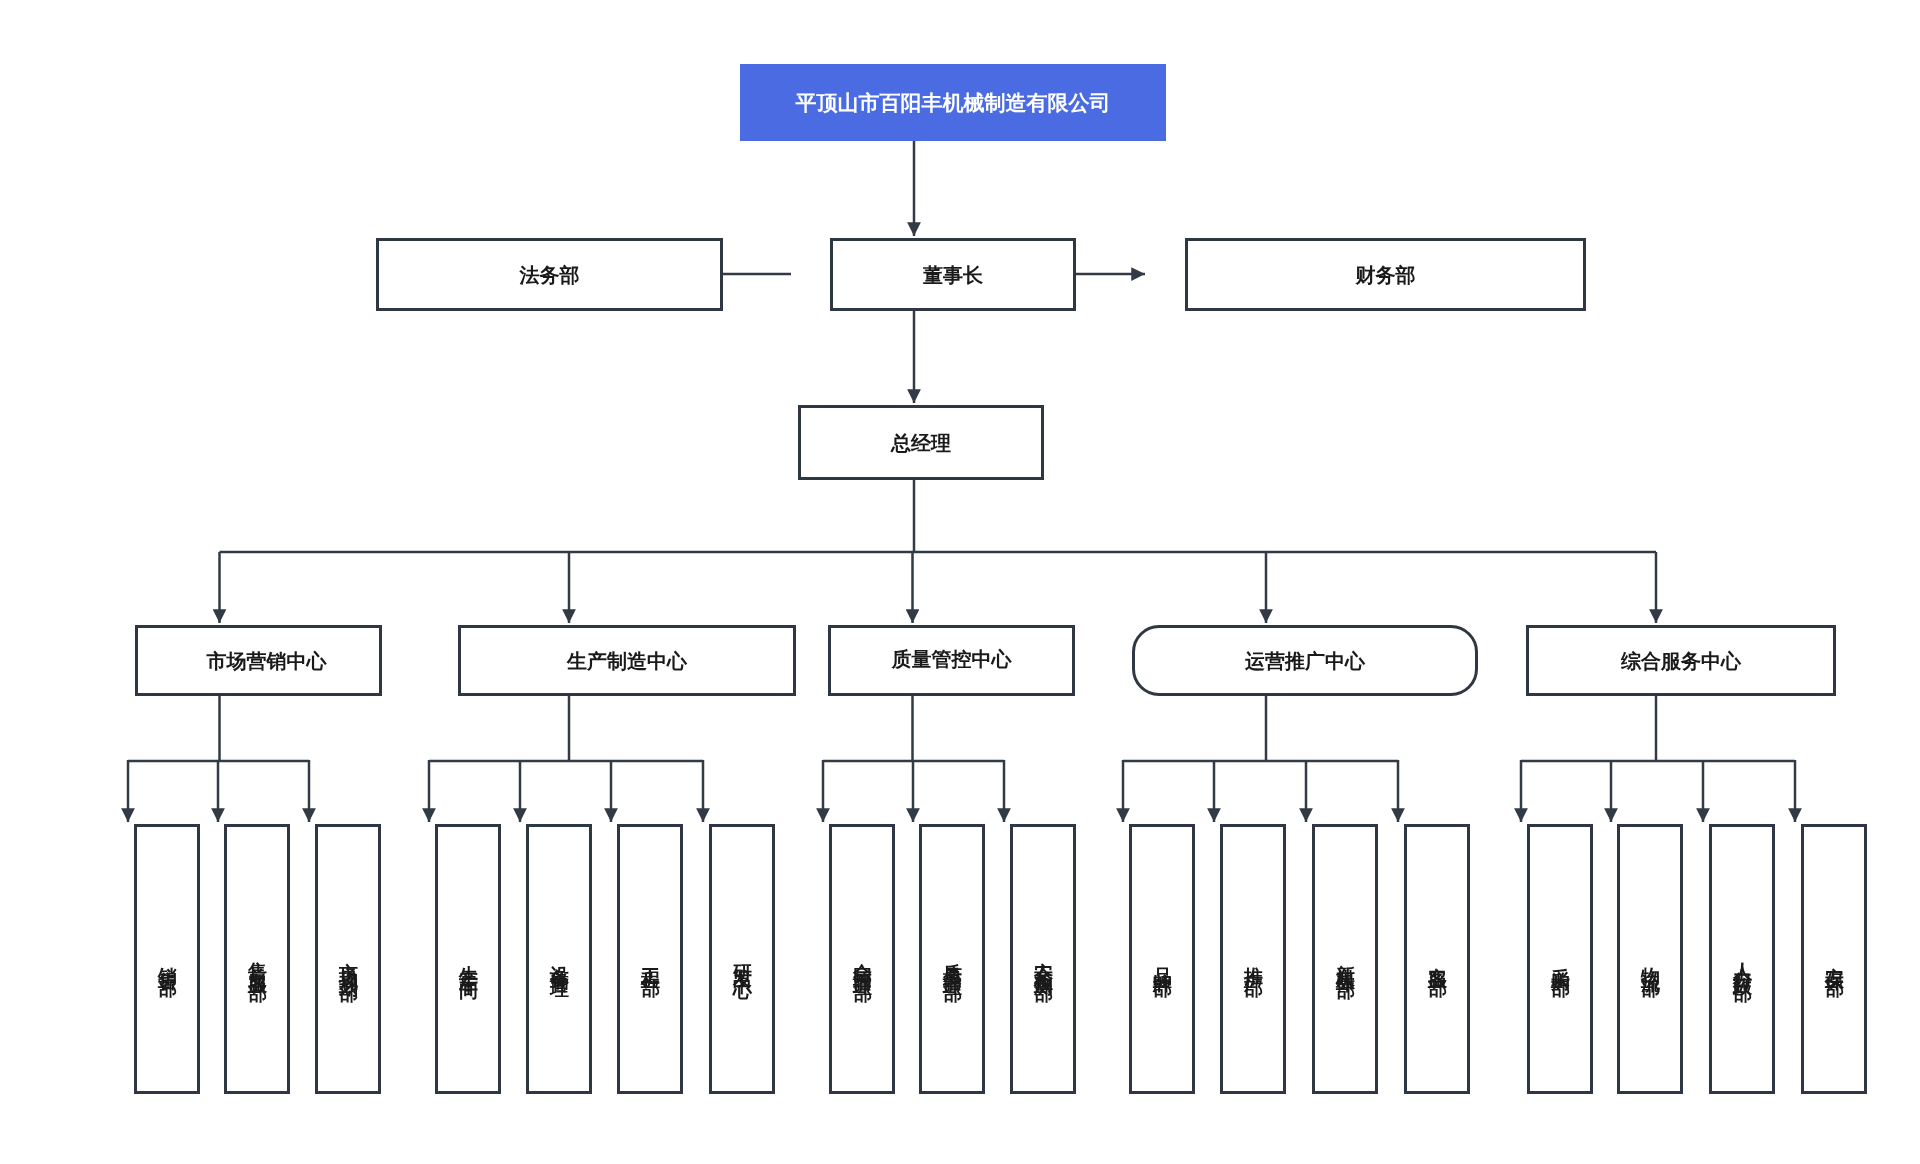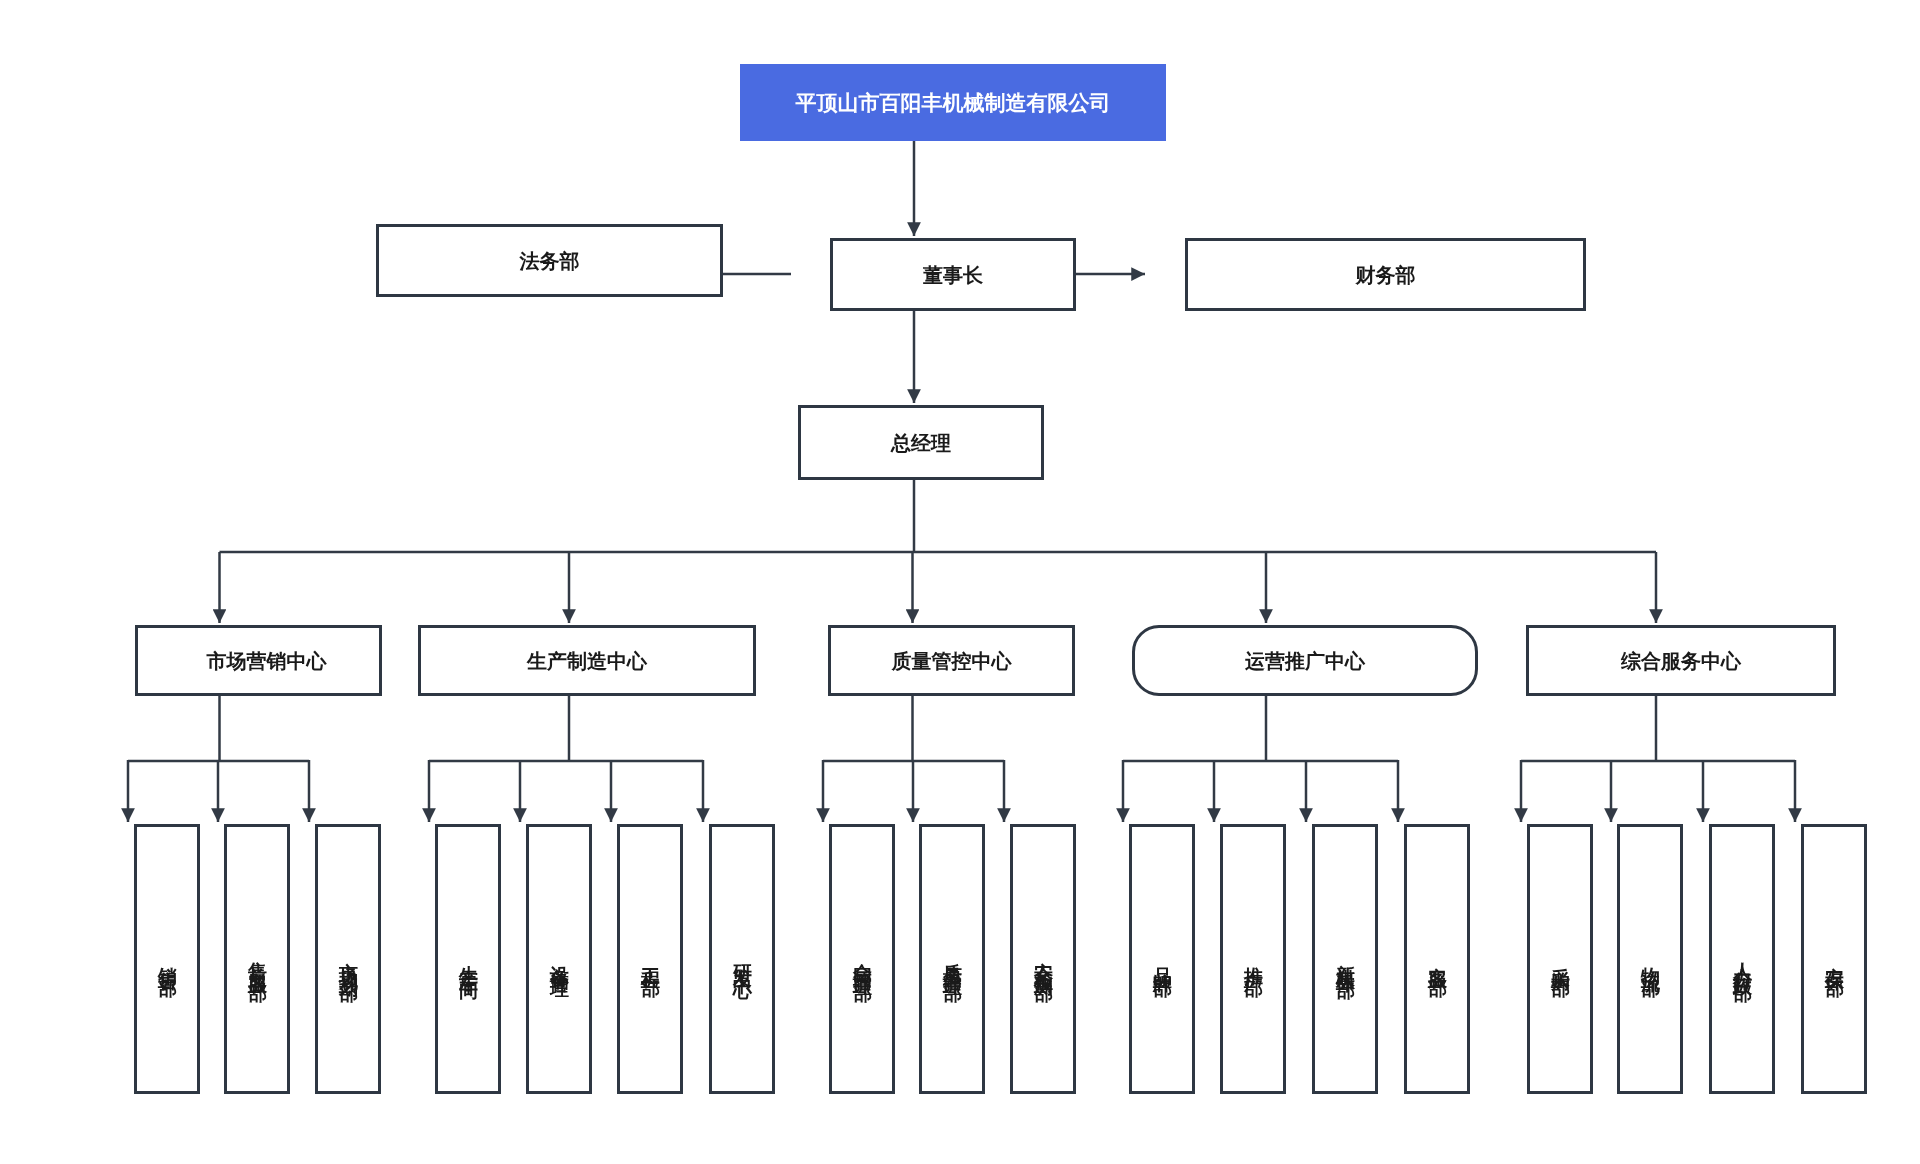--- a/index.html
+++ b/index.html
@@ -109,29 +109,29 @@
       <line x1="1398" y1="760" x2="1398" y2="822" marker-end="url(#arw)"></line>
       <line x1="1521" y1="760" x2="1521" y2="822" marker-end="url(#arw)"></line>
       <line x1="1611" y1="760" x2="1611" y2="822" marker-end="url(#arw)"></line>
       <line x1="1703" y1="760" x2="1703" y2="822" marker-end="url(#arw)"></line>
       <line x1="1795" y1="760" x2="1795" y2="822" marker-end="url(#arw)"></line>
     </g>
   </svg>
 
   <div class="node root" style="left:701px; top:64px; width:426px; height:77px;">平顶山市百阳丰机械制造有限公司</div>
 
-  <div class="node" style="left:337px; top:224px; width:347px; height:73px;">法务部</div>
+  <div class="node" style="left:337px; top:238px; width:347px; height:73px;">法务部</div>
   <div class="node" style="left:791px; top:238px; width:246px; height:73px;">董事长</div>
   <div class="node" style="left:1146px; top:238px; width:401px; height:73px;">财务部</div>
 
   <div class="node" style="left:759px; top:405px; width:246px; height:75px;">总经理</div>
 
   <div class="node" style="left:96px; top:625px; width:247px; height:71px;padding-left:16px;">市场营销中心</div>
-  <div class="node" style="left:379px; top:625px; width:338px; height:71px;">生产制造中心</div>
-  <div class="node" style="left:789px; top:625px; width:247px; height:71px;">质量管控中心</div>
+  <div class="node" style="left:419px; top:625px; width:338px; height:71px;">生产制造中心</div>
+  <div class="node" style="left:789px; top:625px; width:247px; height:71px;font-family:Liberation Mono, monospace;">质量管控中心</div>
   <div class="node" style="left:1093px; top:625px; width:346px; height:71px;border-radius:27px;">运营推广中心</div>
   <div class="node" style="left:1487px; top:625px; width:310px; height:71px;text-align:right;">综合服务中心</div>
 
   <div class="node vnode" style="left:95px; top:824px; width:66px; height:270px;">销售部</div>
   <div class="node vnode" style="left:185px; top:824px; width:66px; height:270px;">售前客服部</div>
   <div class="node vnode" style="left:276px; top:824px; width:66px; height:270px;">市场规划部</div>
 
   <div class="node vnode" style="left:396px; top:824px; width:66px; height:270px;">生产车间</div>
   <div class="node vnode" style="left:487px; top:824px; width:66px; height:270px;">设备管理</div>
   <div class="node vnode" style="left:578px; top:824px; width:66px; height:270px;">工程部</div>

